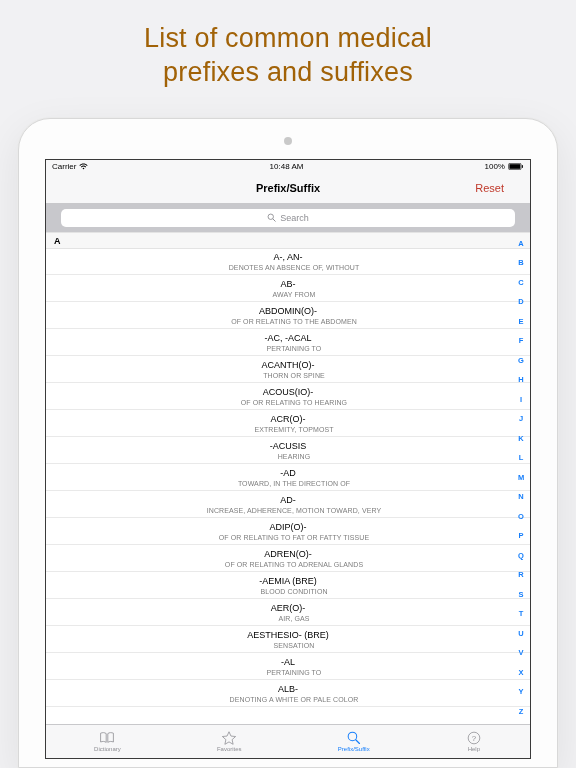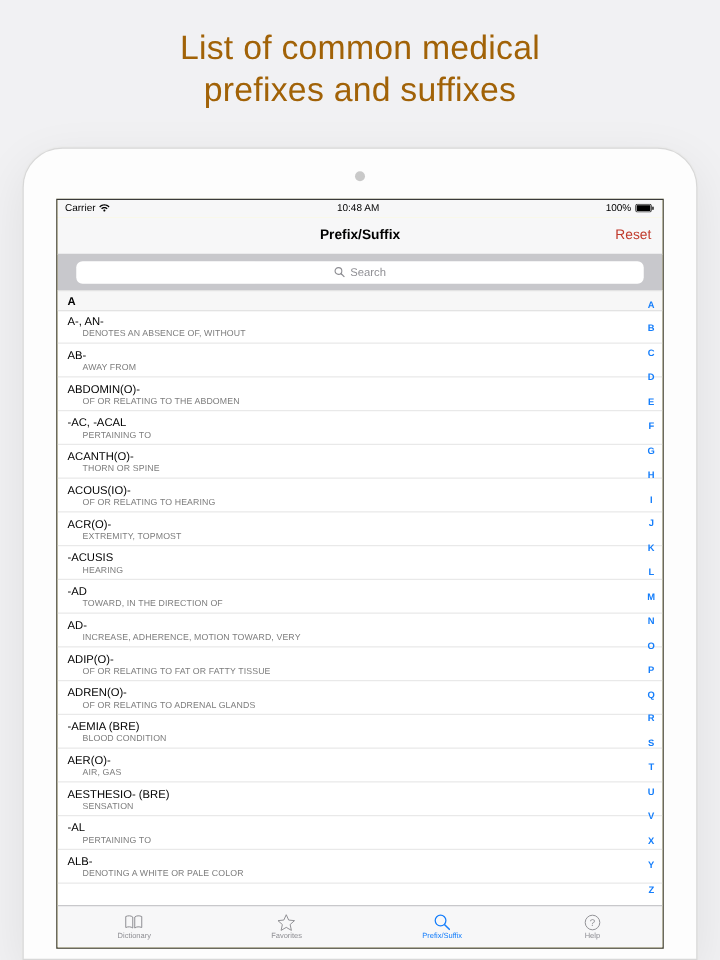--- a/index.html
+++ b/index.html
@@ -56,21 +56,21 @@
   .navbar {
     height: 30px;
     background: #f7f7f8;
     border-bottom: 1px solid #c8c8cb;
     position: relative;
     display: flex;
     align-items: center;
     justify-content: center;
   }
   .navbar-title { font-size: 11px; font-weight: 600; color: #000; }
-  .navbar-reset { position: absolute; right: 9px; font-size: 11px; color: #c0392b; text-align: right; }
+  .navbar-reset { position: absolute; right: 26px; font-size: 11px; color: #c0392b; text-align: right; }
 
   
   .searchbar-wrap {
     background: #c8c8cc;
     padding: 5px 15px;
   }
   .searchbar {
     background: #fff;
     border-radius: 5px;
     height: 18px;
@@ -95,20 +95,21 @@
     border-top: 0.5px solid #e3e3e3;
     border-bottom: 0.5px solid #e3e3e3;
     padding: 3px 8px 2px;
     font-size: 9px;
     font-weight: 700;
     color: #000;
   }
   .row {
     border-bottom: 0.5px solid #e9e9e9;
     padding: 3.5px 8px 3px;
+    text-align: center;
   }
   .row-term { font-size: 9px; font-weight: 500; color: #000; line-height: 1.2; }
   .row-def { font-size: 7px; color: #7d7d7d; margin-left: 12px; margin-top: 1px; text-transform: uppercase; letter-spacing: 0.1px; line-height: 1.1; }
 
   
   .index-strip {
     position: absolute;
     right: 2px;
     top: 74px;
     bottom: 36px;

